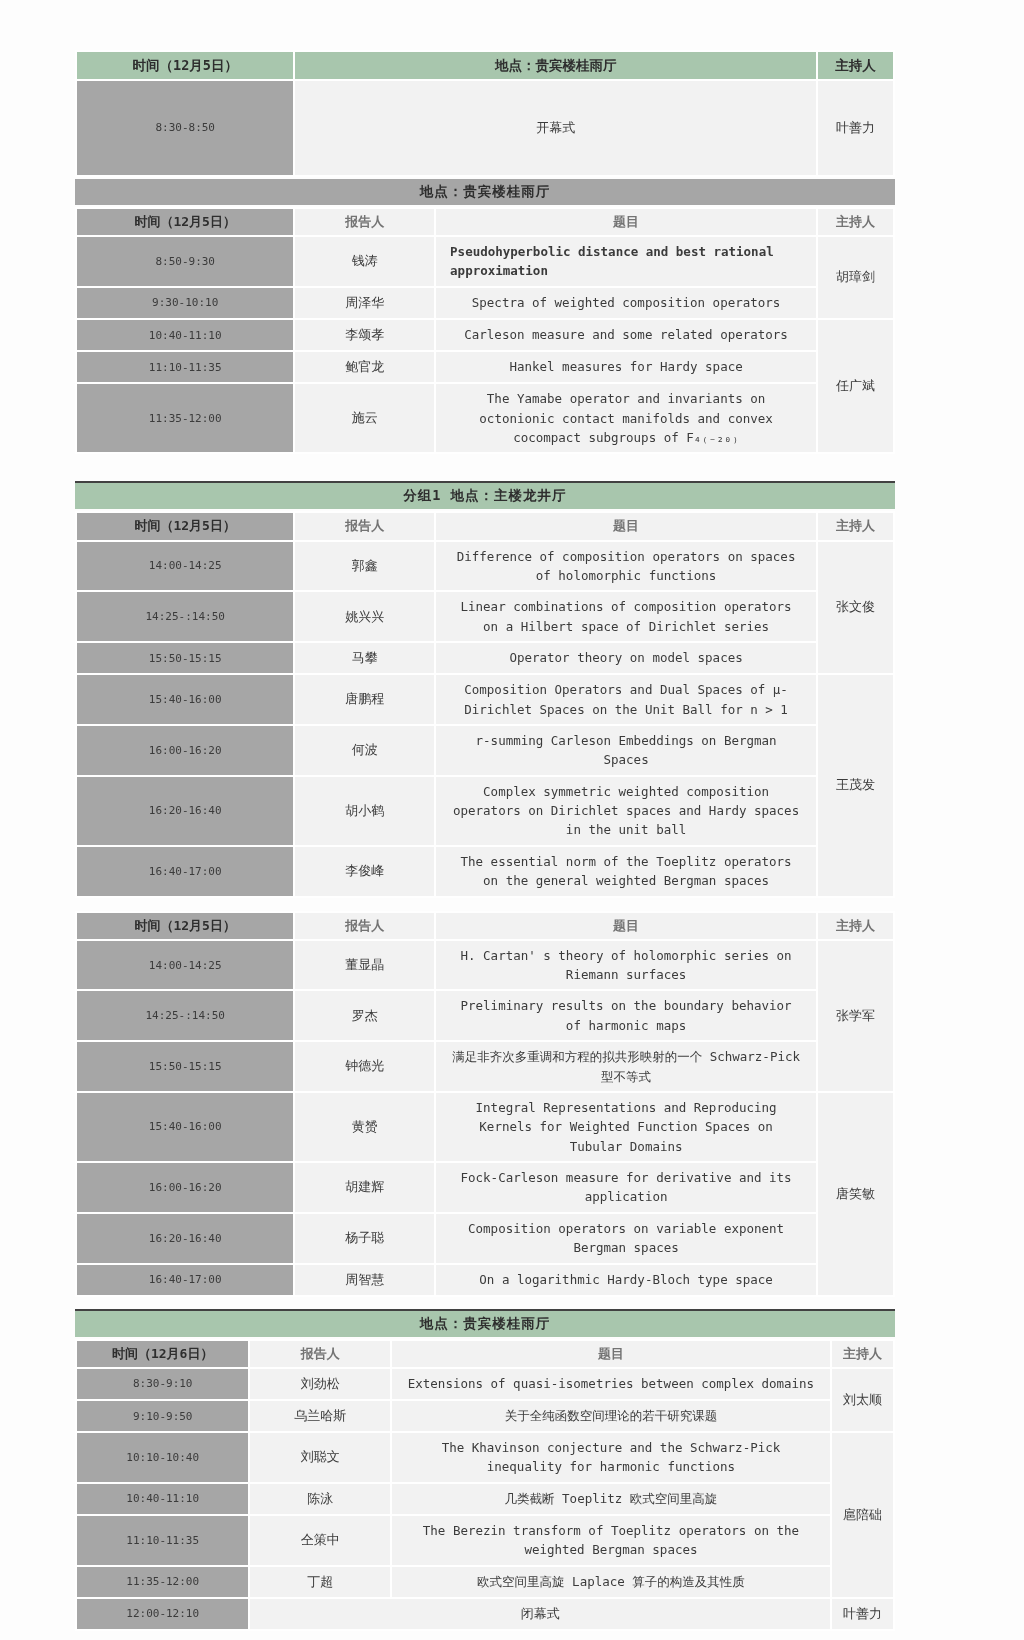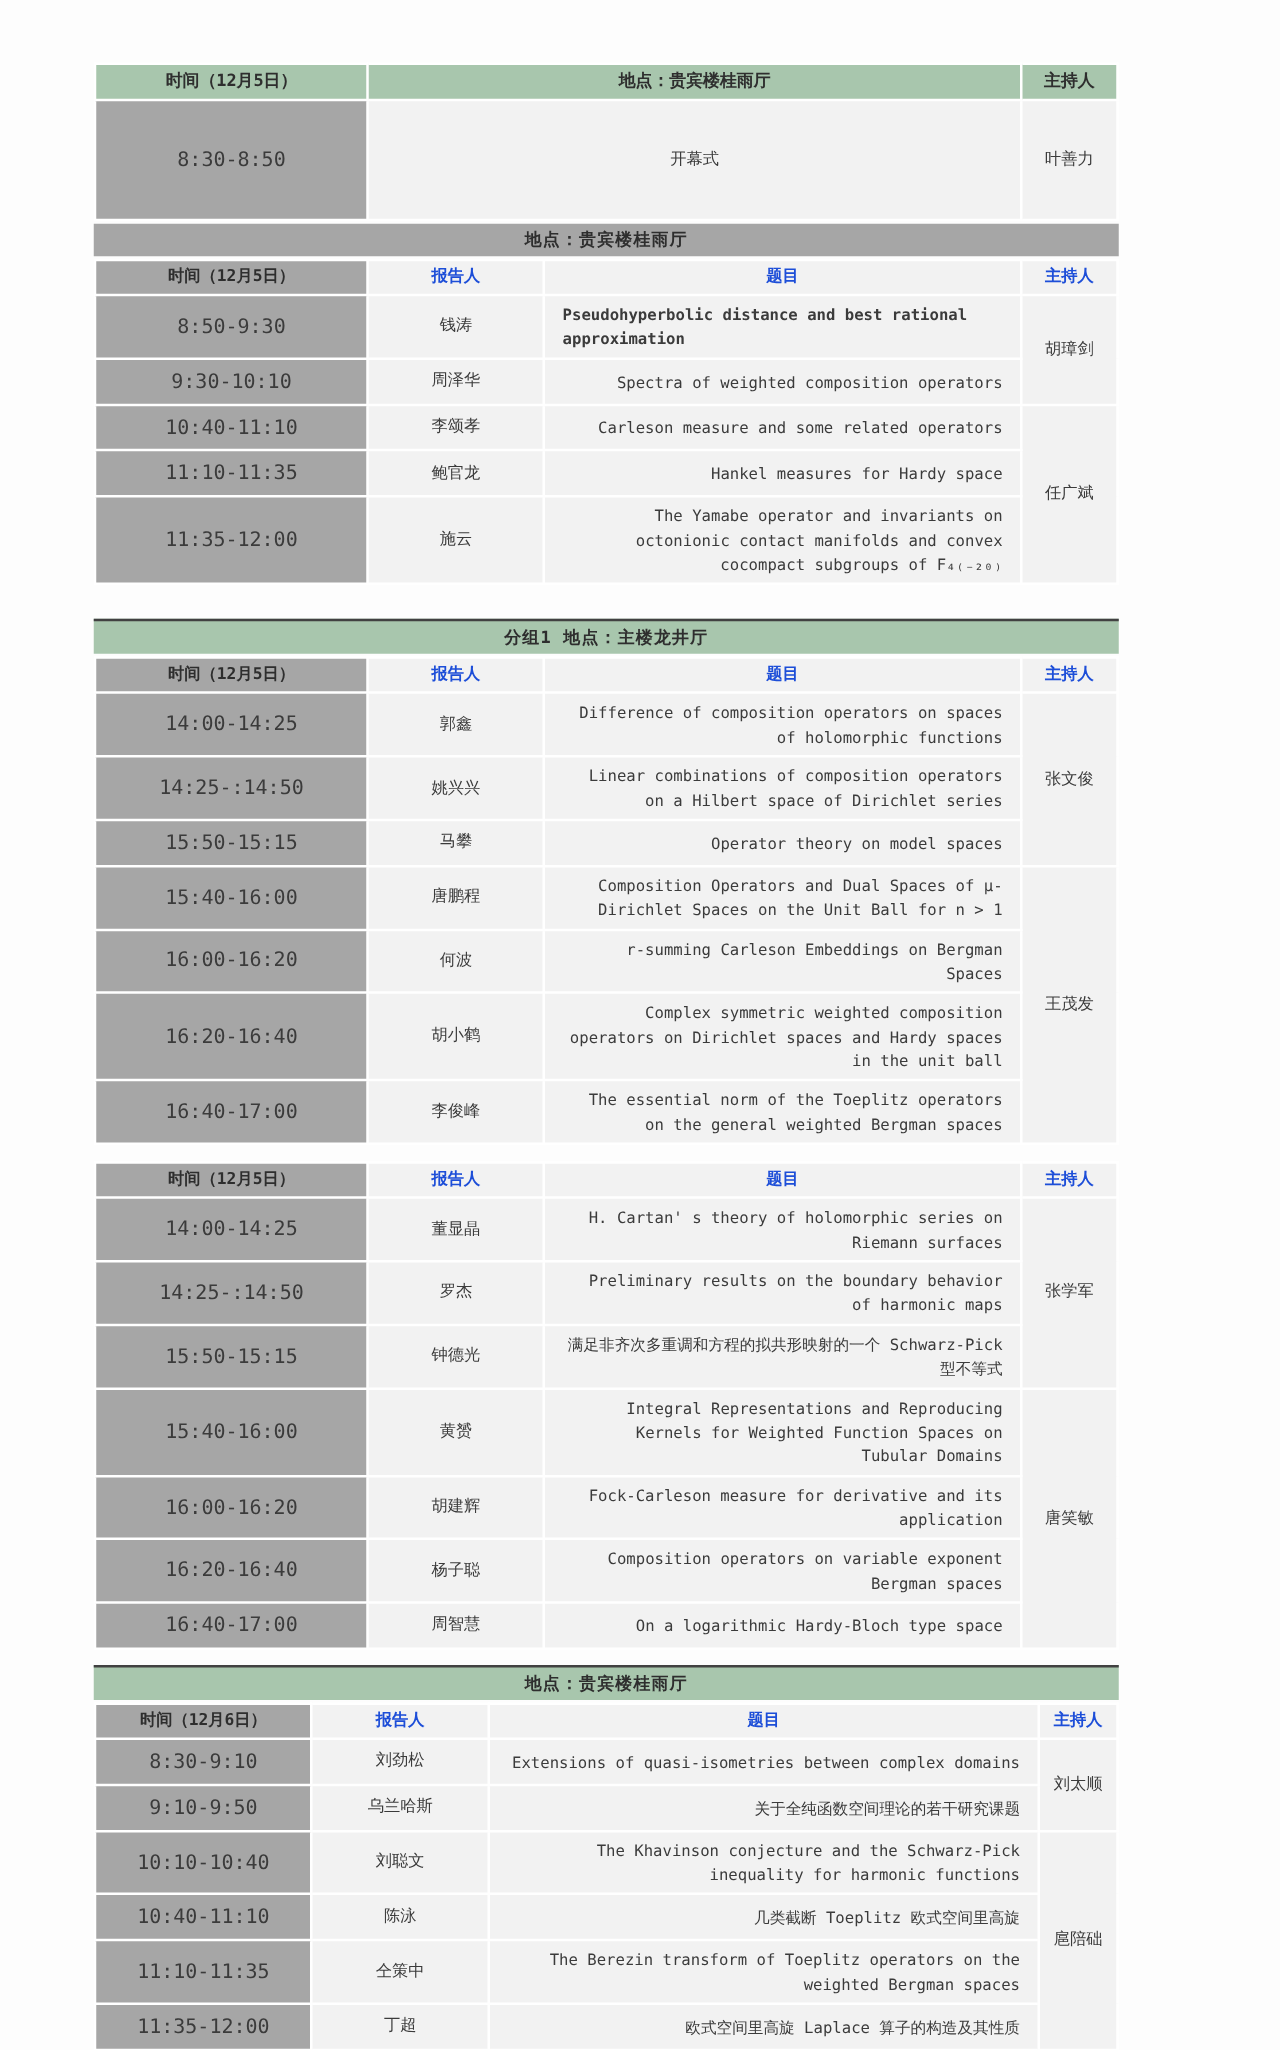--- a/index.html
+++ b/index.html
@@ -27,26 +27,26 @@
   .idx-0 table.tbl{border-top:2px solid #414141;}
 
   td{
     border:2px solid #ffffff;
     text-align:center;vertical-align:middle;
     font-size:13px;line-height:1.55;
     padding:5px 8px;
     word-wrap:break-word;
   }
   .green-hdr{background:#a8c6ad;font-weight:bold;padding:3px 6px;font-size:13.5px;color:#2e2e2e;}
-  .hdr{background:#f2f2f2;font-weight:bold;padding:3px 6px;color:#1d4ed8;}
+  .hdr{background:#f2f2f2;font-weight:bold;padding:3px 6px;color:#737373;}
   .hdr-time{background:#a6a6a6;font-weight:bold;padding:3px 6px;color:#2e2e2e;}
 
   .cell{background:#f2f2f2;}
-  .cell-time{background:#a6a6a6;font-size:16px;}
-  .cell.title{font-size:12.5px;padding:5px 14px;text-align:right;}
+  .cell-time{background:#a6a6a6;font-size:11px;}
+  .cell.title{font-size:12.5px;padding:5px 14px;}
   .cell.title.left{text-align:left;font-weight:bold;}
   .open-row td{height:84px;}
 </style>
 </head>
 <body>
 
 <div id="doc">
     <div class="section idx-0">
       <table class="tbl">
         <colgroup>

